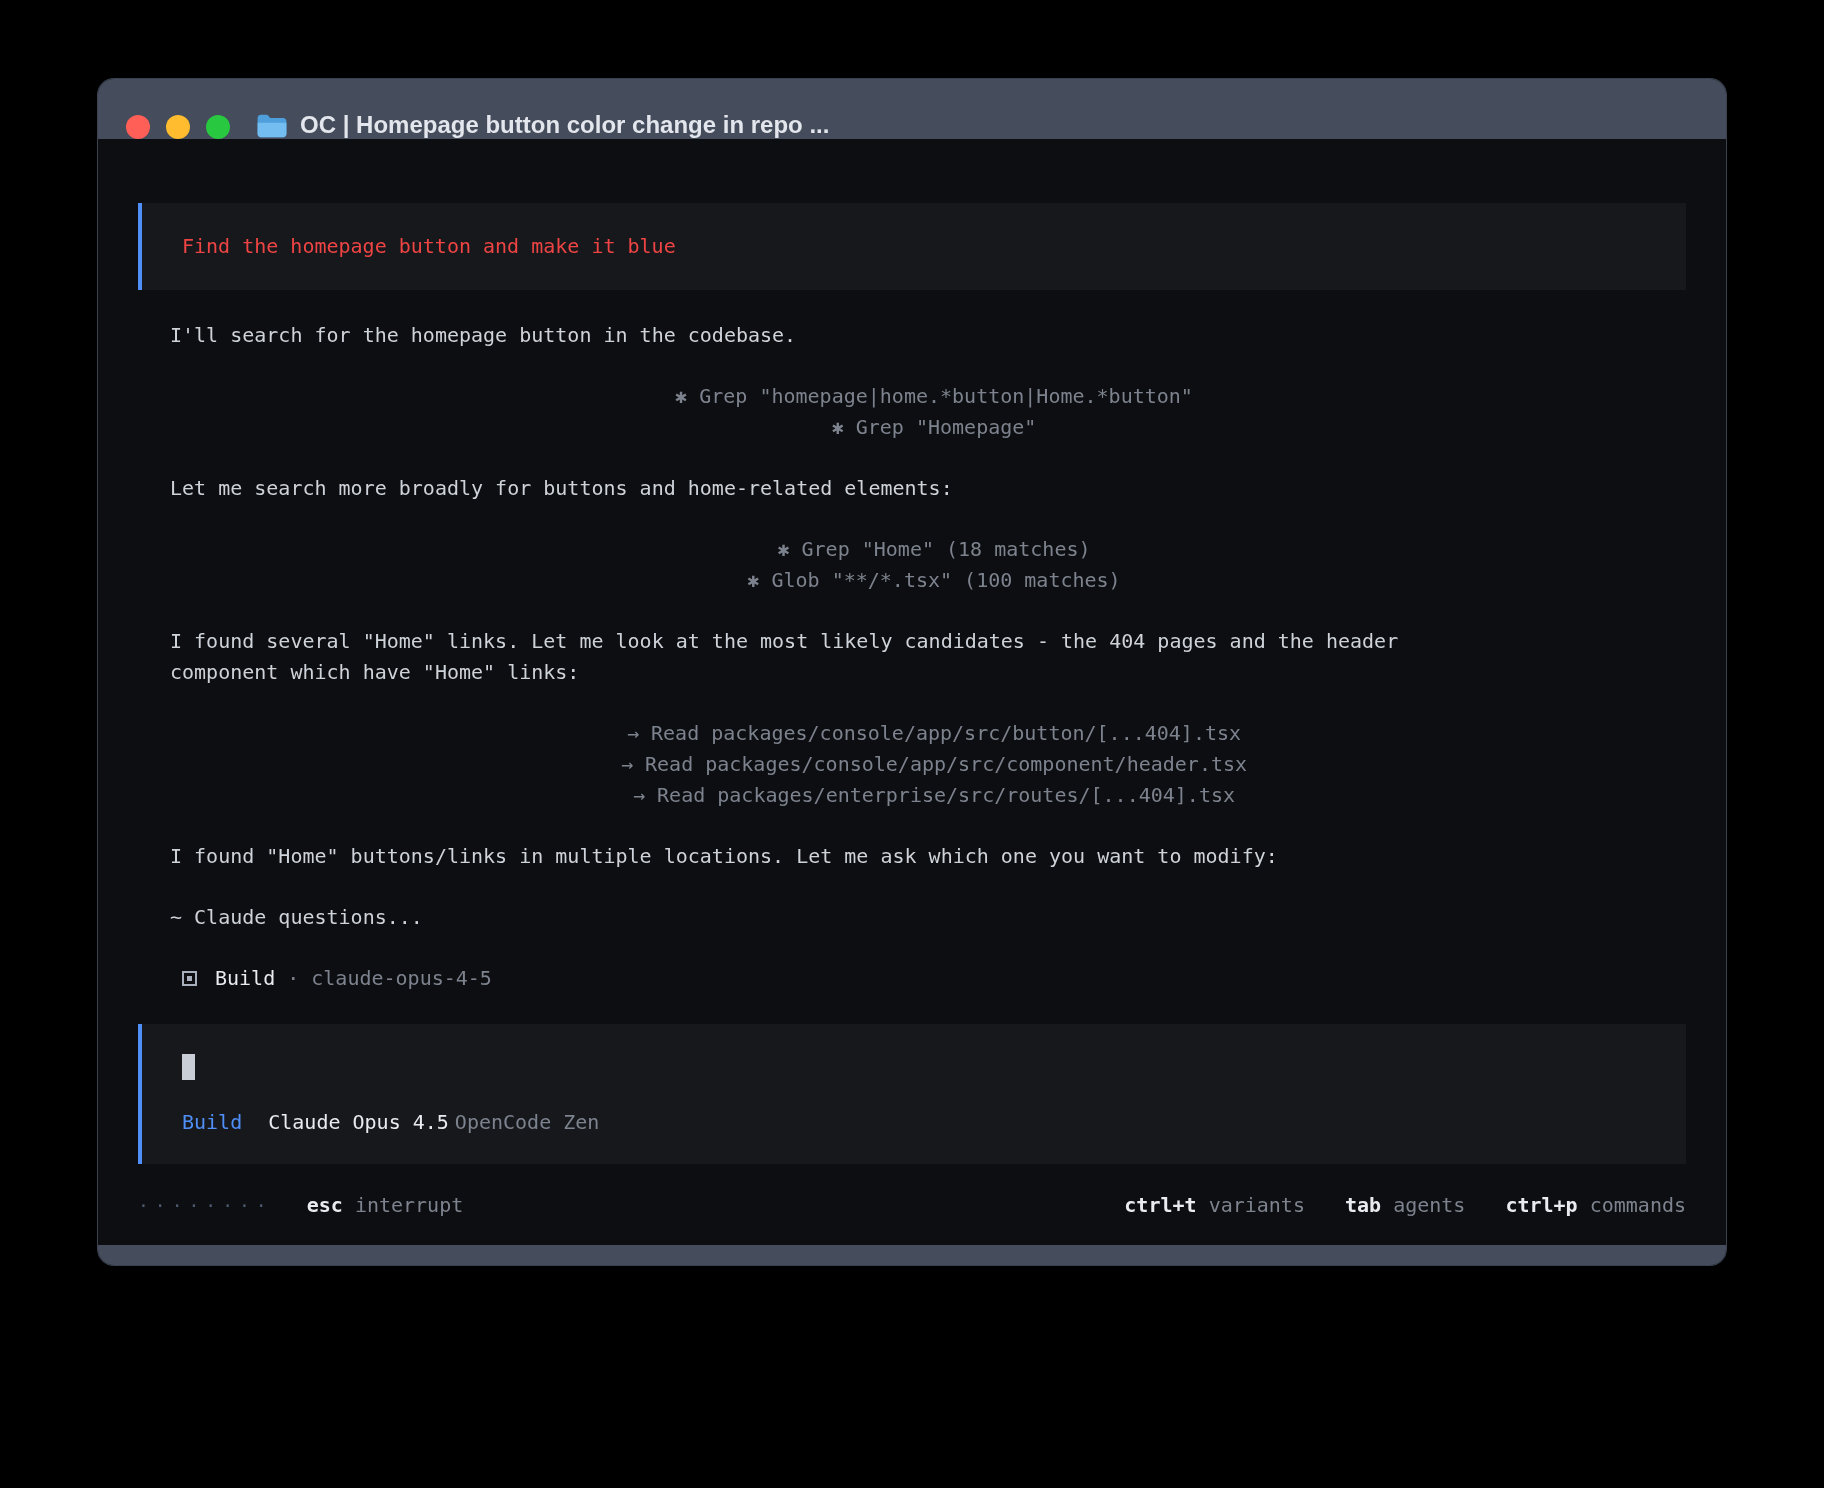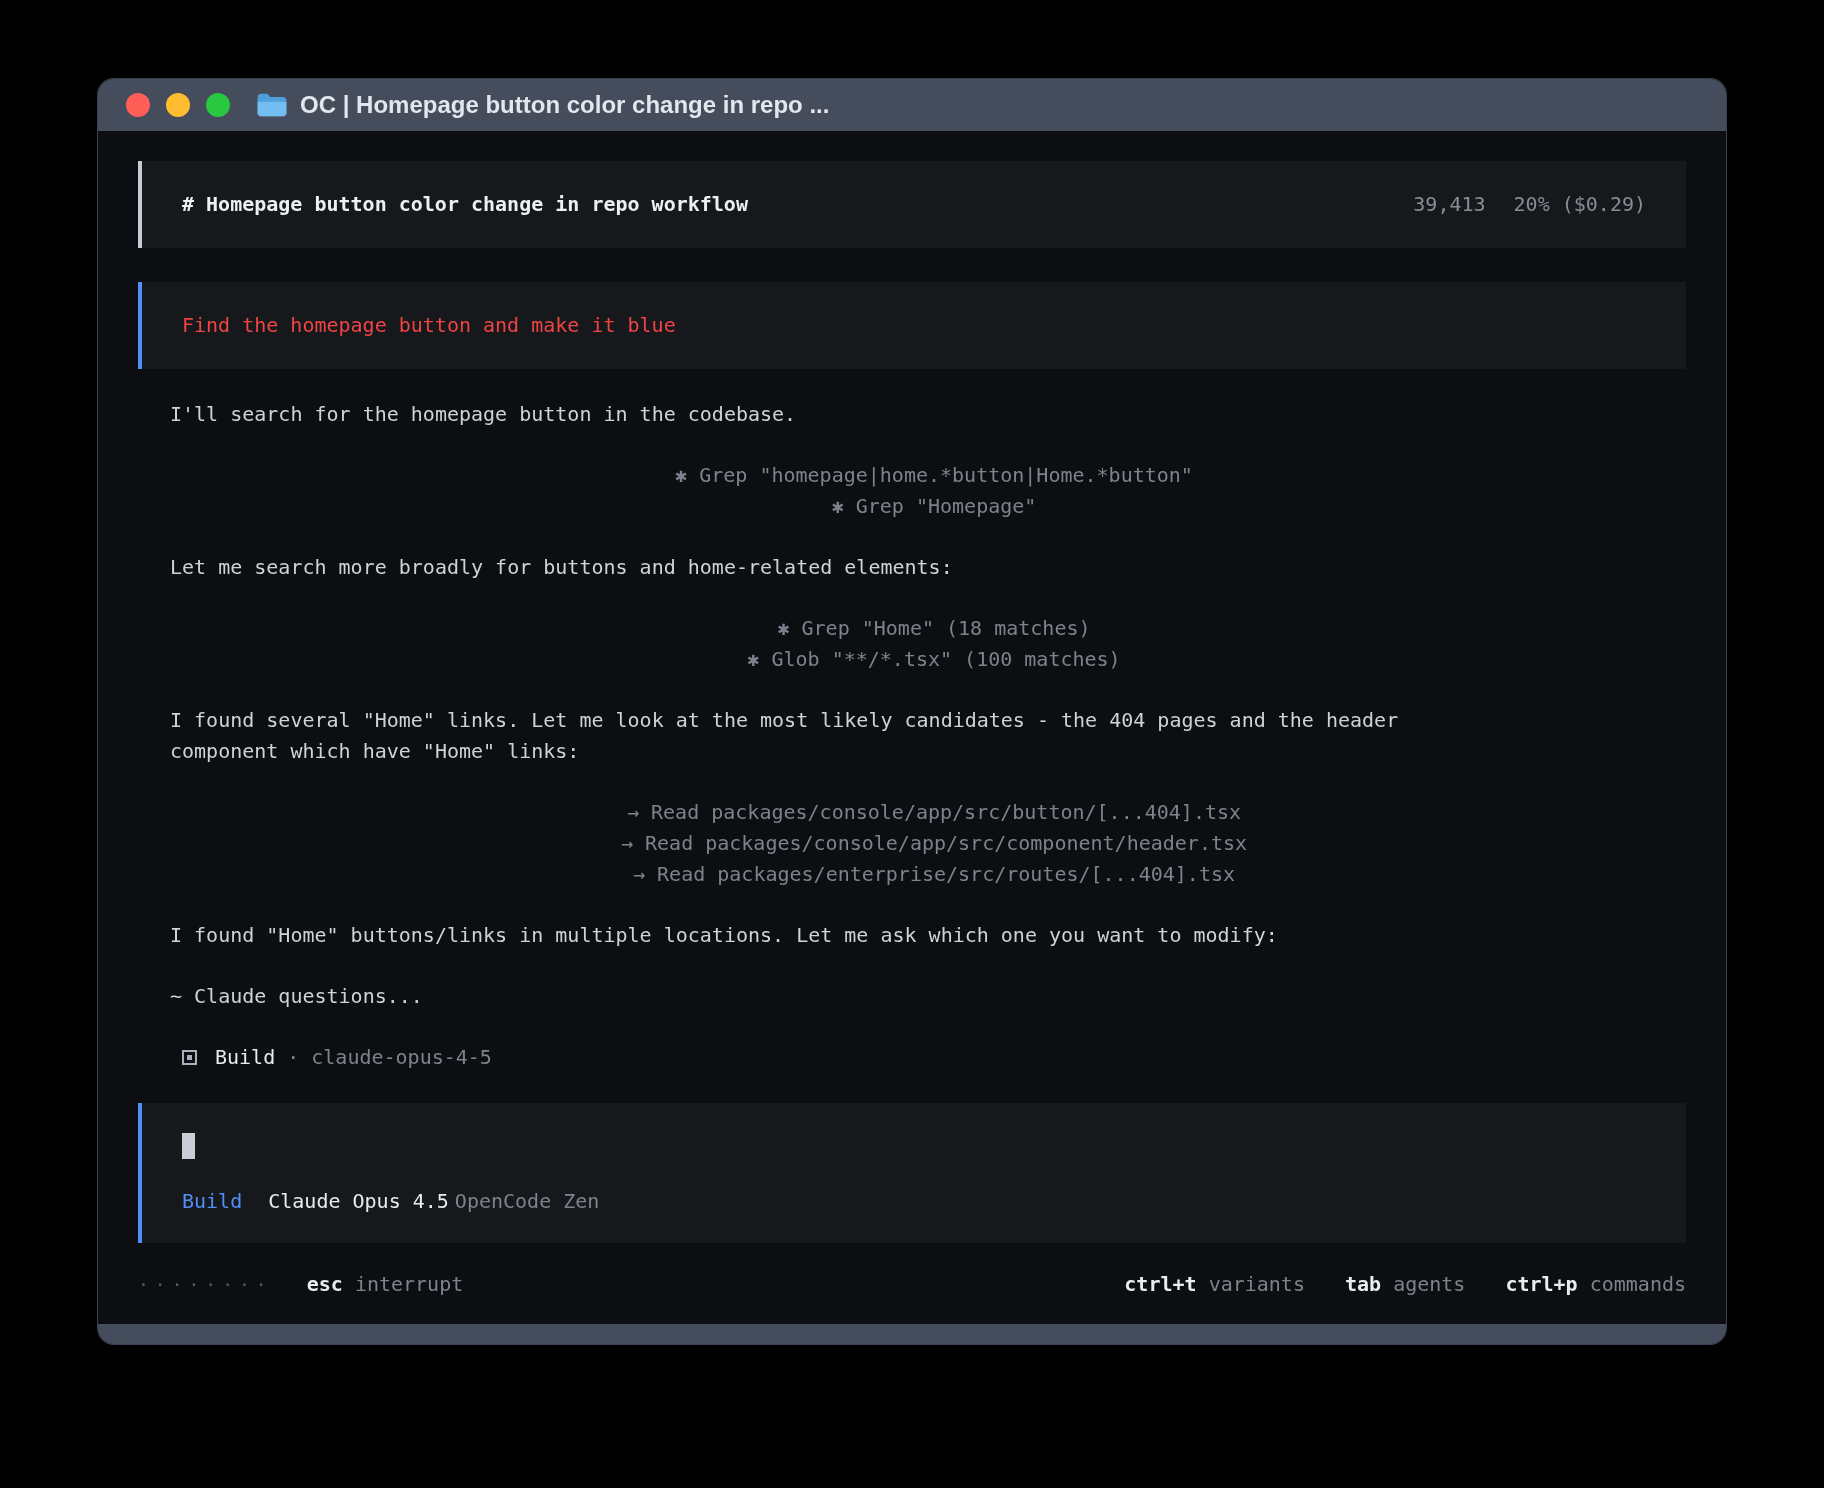--- a/index.html
+++ b/index.html
@@ -7,22 +7,22 @@
   body { font-family:"DejaVu Sans Mono","Liberation Mono",monospace; }
 
   .window {
     width:1628px; margin:79px auto 0;
     border-radius:16px; overflow:hidden;
     background:#0d0e11;
     box-shadow:0 0 0 1px #3a4150;
   }
 
   .titlebar {
-    height:52px; background:#454c5b;
-    display:flex; align-items:center; padding:0 28px;
+    height:60px; background:#454c5b;
+    display:flex; align-items:flex-end; padding:0 28px;
   }
   .lights { display:flex; gap:16px; align-items:center; }
   .light { width:24px; height:24px; border-radius:50%; border:none; }
   .light.red    { background:#ff5f57; }
   .light.yellow { background:#febc2e; }
   .light.green  { background:#28c840; }
   .folder { margin-left:26px; display:flex; align-items:center; }
   .title-text {
     color:#e3e6ec; font-family:"Liberation Sans",sans-serif;
     font-weight:bold; font-size:24px; margin-left:12px; white-space:nowrap;
@@ -94,26 +94,20 @@
       <svg width="32" height="26" viewBox="0 0 20 16">
         <path d="M1 3c0-1.1.9-2 2-2h4l2 2h8c1.1 0 2 .9 2 2v8c0 1.1-.9 2-2 2H3c-1.1 0-2-.9-2-2V3z" fill="#4f9fdd"></path>
         <path d="M1 6h18v7c0 1.1-.9 2-2 2H3c-1.1 0-2-.9-2-2V6z" fill="#74bdf0"></path>
       </svg>
     </span>
     <span class="title-text">OC | Homepage button color change in repo ...</span>
   </div>
 
   <div class="term">
 
-    <div class="block header-block">
-      <span class="header-title"># Homepage button color change in repo workflow</span>
-      <span class="header-stats">
-        <span class="tok">39,413</span><span>20% ($0.29)</span>
-      </span>
-    </div>
 
     <div class="block user-block">
       <span>Find the homepage button and make it blue</span>
     </div>
 
     <div class="para">I'll search for the homepage button in the codebase.</div>
 
     <div class="tool-group">
       <div class="tool-line">✱ Grep "homepage|home.*button|Home.*button"</div>
       <div class="tool-line">✱ Grep "Homepage"</div>

